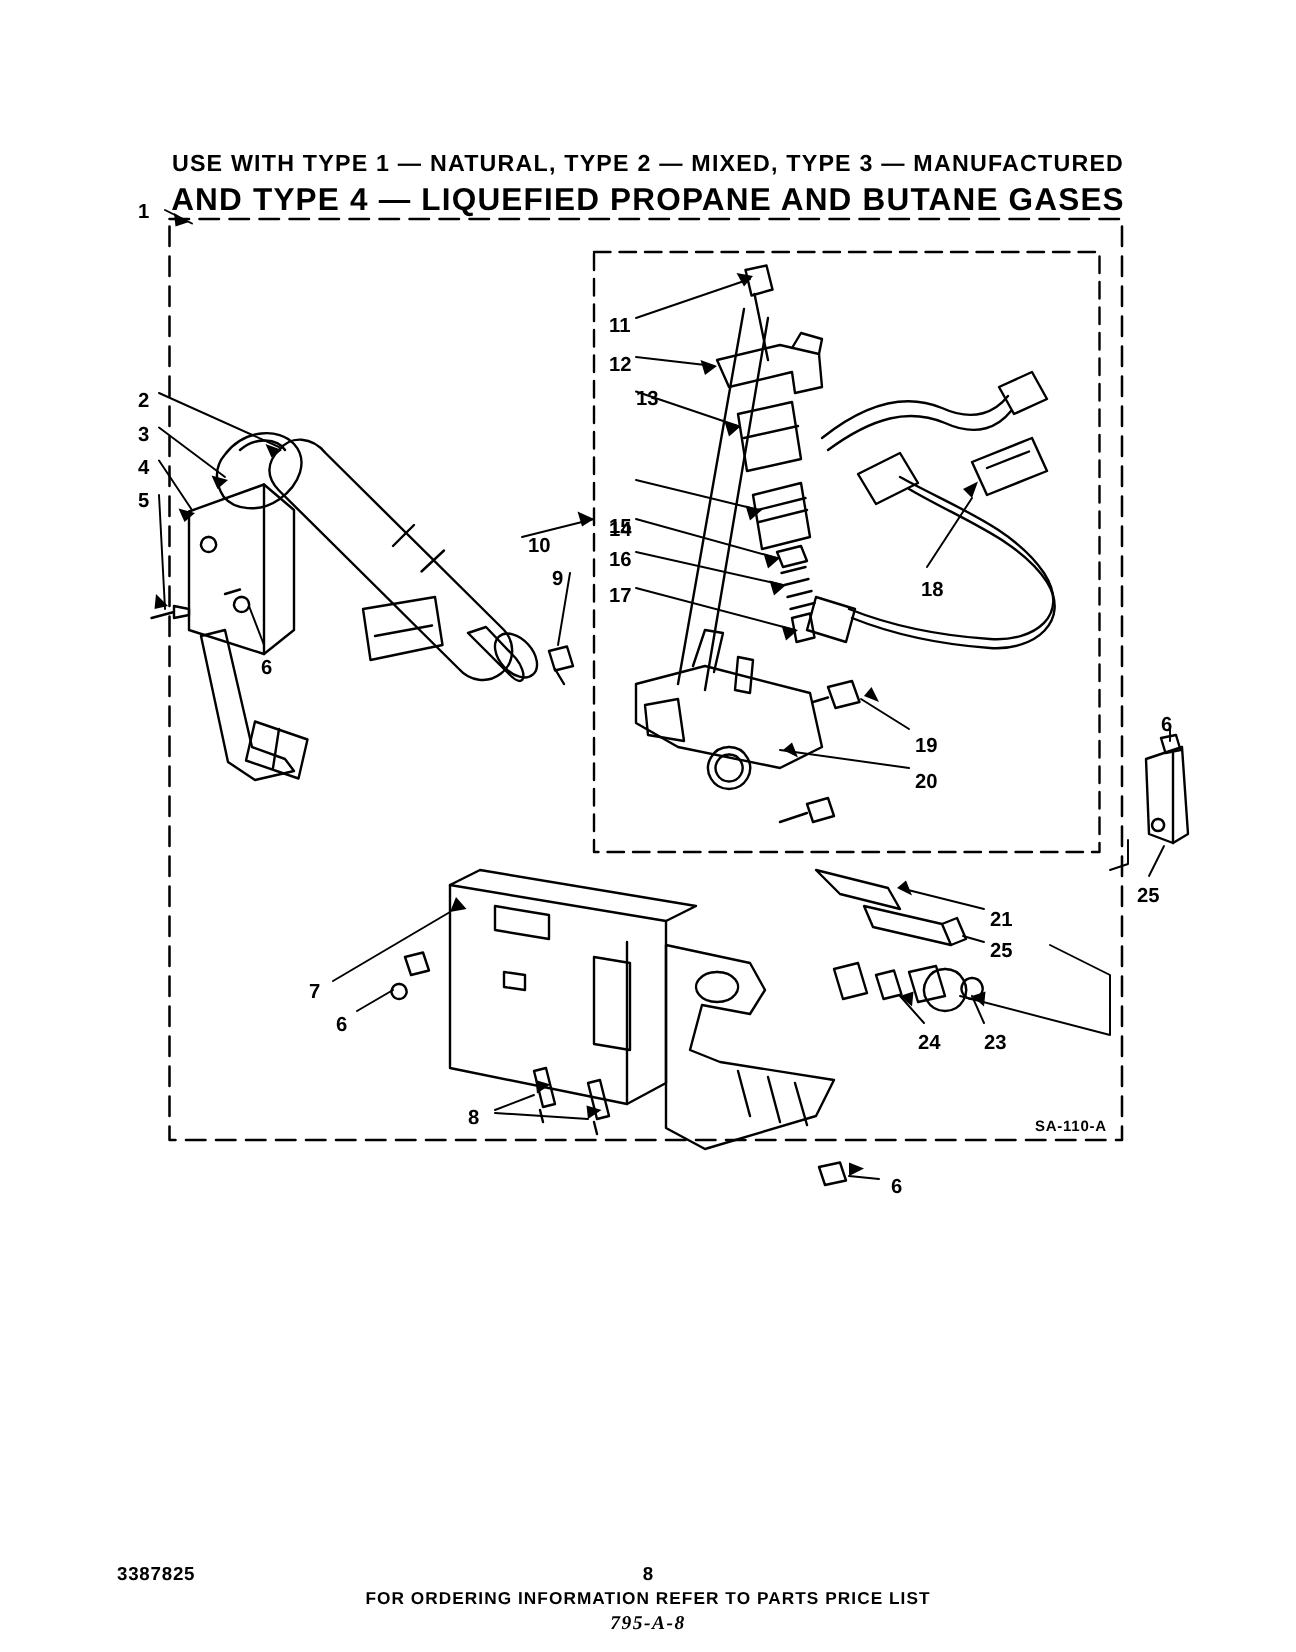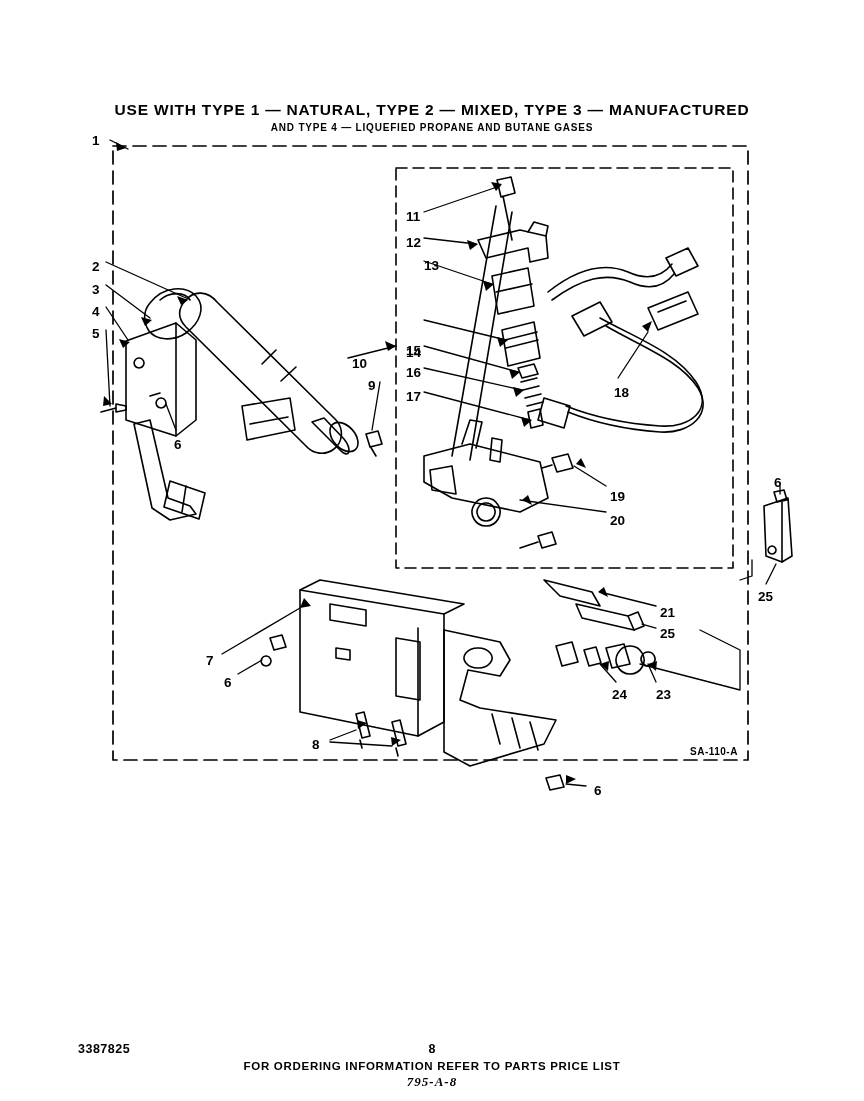--- a/index.html
+++ b/index.html
@@ -38,21 +38,21 @@
     font-size: 12.5px;
     letter-spacing: 0.6px;
   }
   #subtitle1 {
     top: 101px;
     font-size: 15.5px;
     letter-spacing: 0.8px;
   }
   #subtitle2 {
     top: 122px;
-    font-size: 10px;
+    font-size: 21px;
     letter-spacing: 0.8px;
   }
   #footer-note {
     position: absolute;
     top: 1013px;
     width: 864px;
     text-align: center;
     font-size: 11.5px;
     font-weight: bold;
     letter-spacing: 0.7px;

